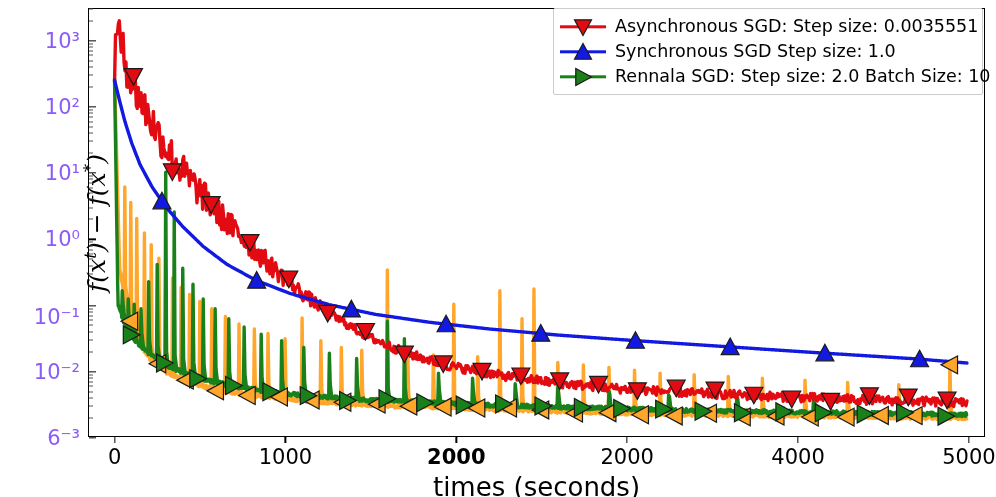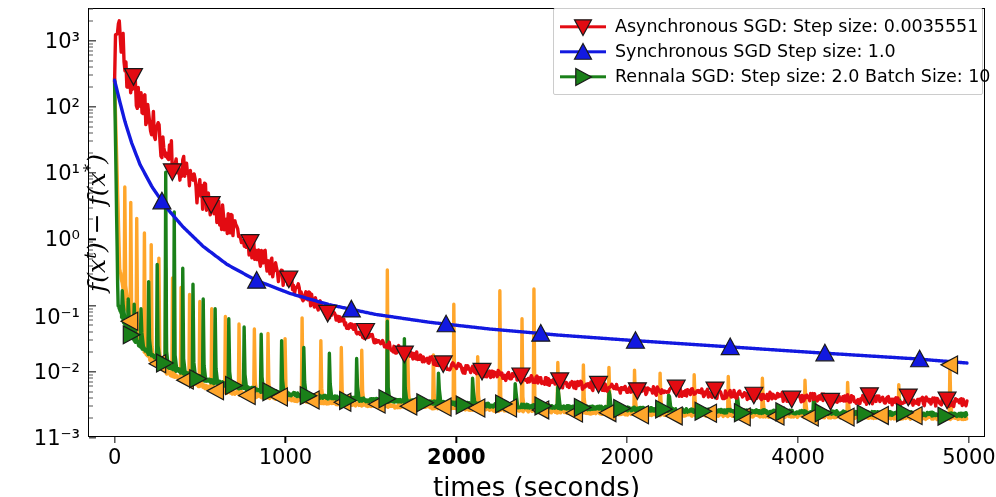--- a/index.html
+++ b/index.html
@@ -15,21 +15,21 @@
 
   
   #ylabel{
     position:absolute;left:-62px;top:50%;
     transform:translateY(-50%) rotate(-90deg);
     transform-origin:center center;
     white-space:nowrap;font-size:25px;color:#000;font-style:italic;
     font-family:"DejaVu Serif","Liberation Serif",serif;
   }
   .ytick{position:absolute;right:100%;margin-right:9px;transform:translateY(-50%);
-         font-size:21px;color:#000000;white-space:nowrap;text-align:right;}
+         font-size:21px;color:#8b5cf6;white-space:nowrap;text-align:right;}
   .ytickmark{position:absolute;left:0;width:7px;height:1.3px;background:#000;transform:translateY(-50%);}
   .yminor{position:absolute;left:0;width:4px;height:1px;background:#555;transform:translateY(-50%);}
 
   
   .xtick{position:absolute;top:100%;margin-top:9px;transform:translateX(-50%);
          font-size:21px;color:#000;white-space:nowrap;}
   .xtickmark{position:absolute;top:100%;width:1.3px;height:7px;background:#000;transform:translateX(-50%);}
   #xlabel{
     position:absolute;left:50%;top:100%;margin-top:36px;transform:translateX(-50%);
     font-size:26px;color:#000;white-space:nowrap;
@@ -154,21 +154,21 @@
         <div class="ytick" style="top: 97.8344px;">10²</div>
         <div class="ytickmark" style="top: 97.8344px;"></div>
         <div class="ytick" style="top: 164.067px;">10¹</div>
         <div class="ytickmark" style="top: 164.067px;"></div>
         <div class="ytick" style="top: 230.301px;">10⁰</div>
         <div class="ytickmark" style="top: 230.301px;"></div>
         <div class="ytick" style="top: 308px;">10⁻¹</div>
         <div class="ytickmark" style="top: 296.534px;"></div>
         <div class="ytick" style="top: 362.767px;">10⁻²</div>
         <div class="ytickmark" style="top: 362.767px;"></div>
-        <div class="ytick" style="top: 429px;">11⁻³</div>
+        <div class="ytick" style="top: 429px;">6⁻³</div>
         <div class="ytickmark" style="top: 429px;"></div>
         <div class="yminor" style="top: 409.062px;"></div>
         <div class="yminor" style="top: 397.399px;"></div>
         <div class="yminor" style="top: 389.124px;"></div>
         <div class="yminor" style="top: 382.705px;"></div>
         <div class="yminor" style="top: 377.461px;"></div>
         <div class="yminor" style="top: 373.027px;"></div>
         <div class="yminor" style="top: 369.186px;"></div>
         <div class="yminor" style="top: 365.798px;"></div>
         <div class="yminor" style="top: 342.829px;"></div>

